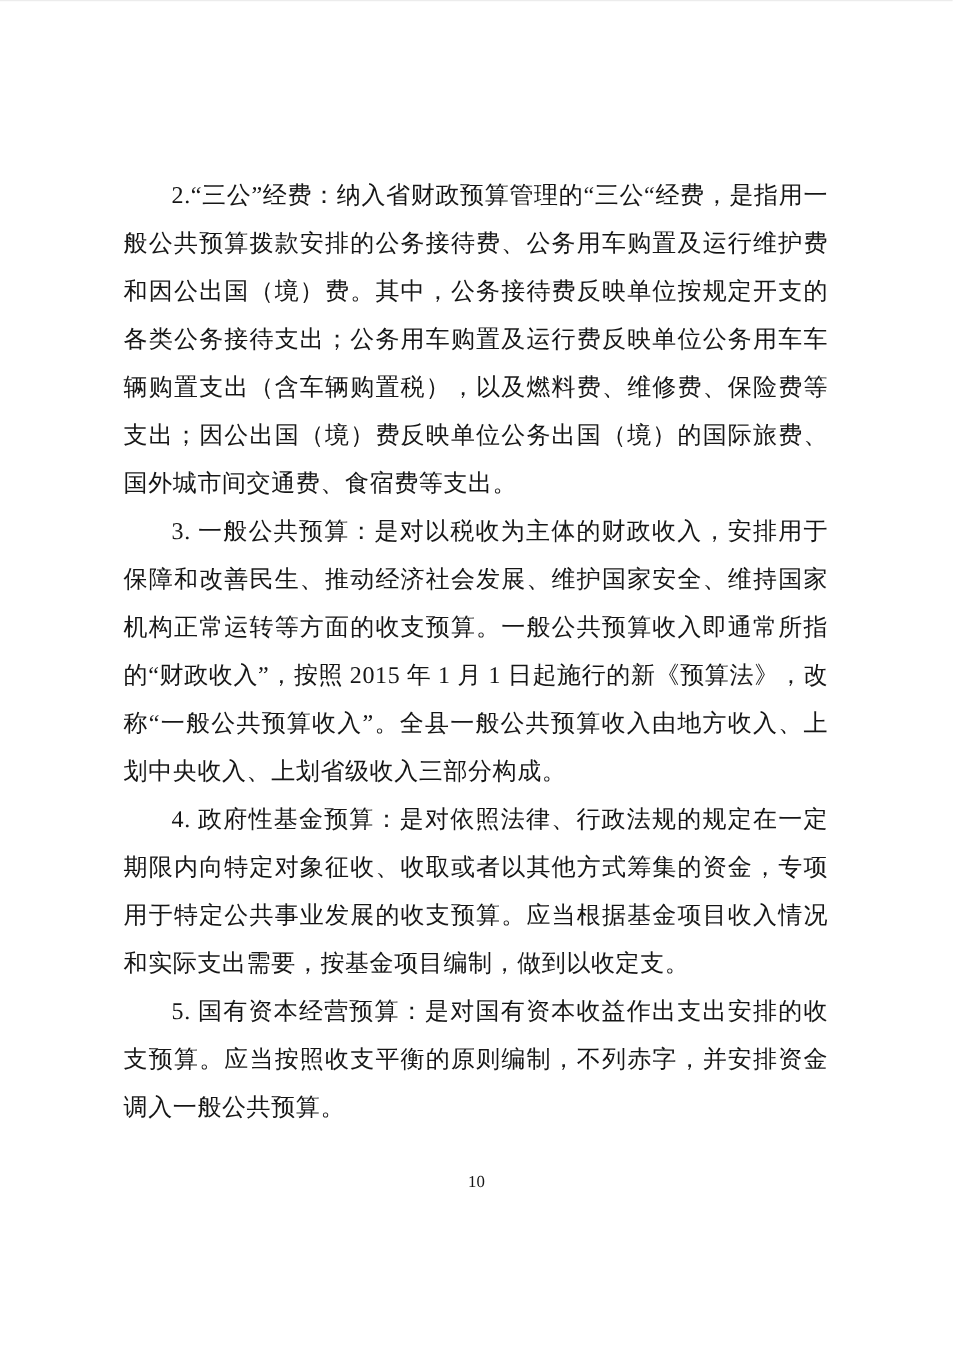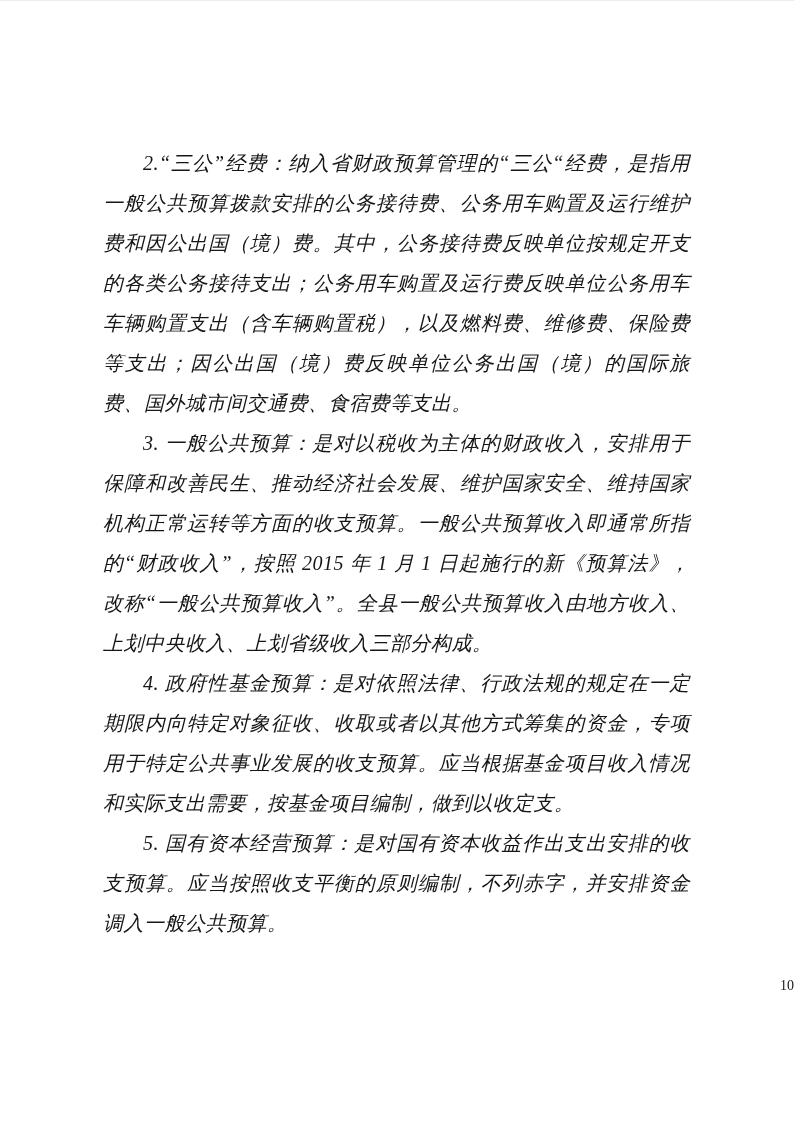--- a/index.html
+++ b/index.html
@@ -25,28 +25,27 @@
     width: 587px;
   }
   .para {
     margin: 0;
     font-size: 20px;
     line-height: 40px;
     text-align: justify;
     text-indent: 2em;
     letter-spacing: 0.5px;
     word-break: break-all;
-    font-style: italic;
   }
   .footer {
     position: absolute;
     top: 976px;
     left: 0;
     width: 100%;
-    text-align: right;
+    text-align: center;
     font-size: 14px;
     line-height: 18px;
     color: #161616;
   }
 </style>
 </head>
 <body>
 
 <div class="page">
   <div class="content">

